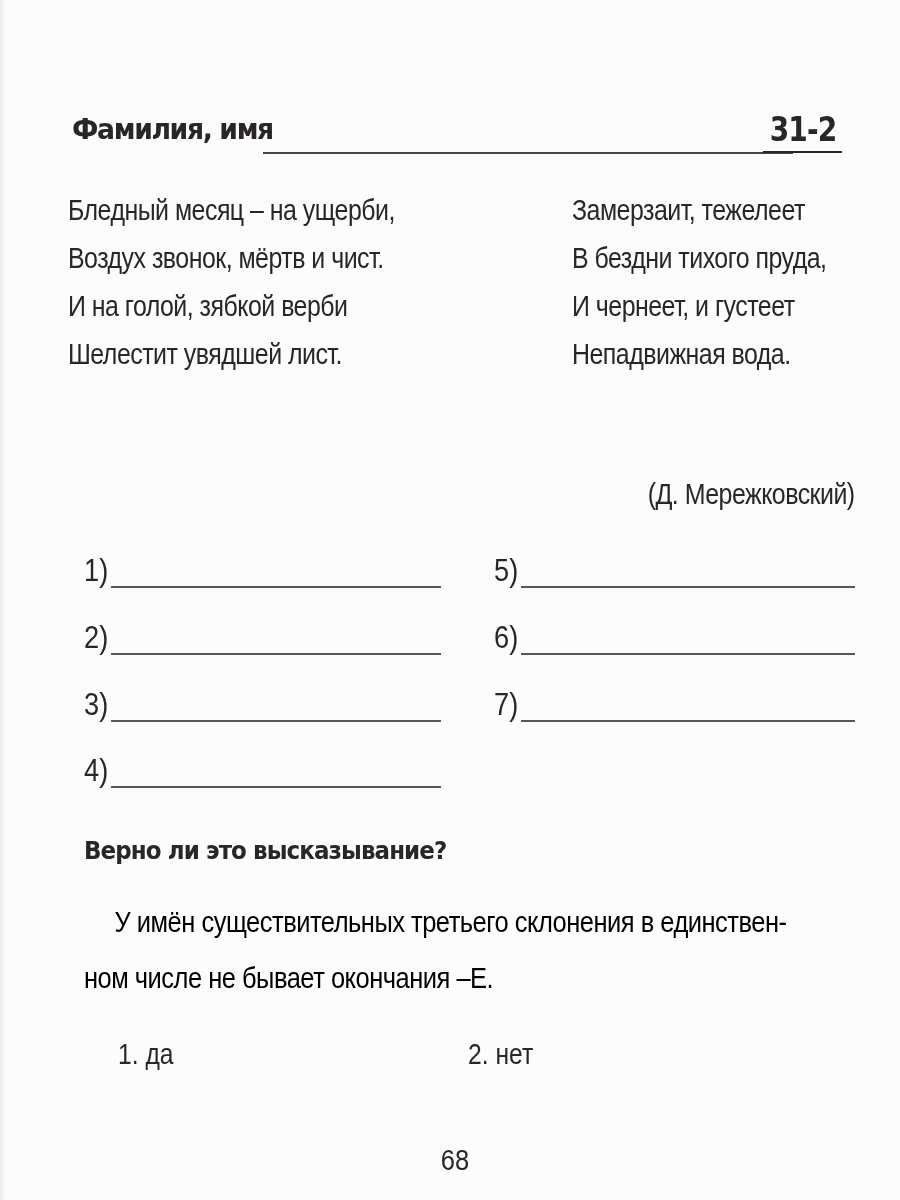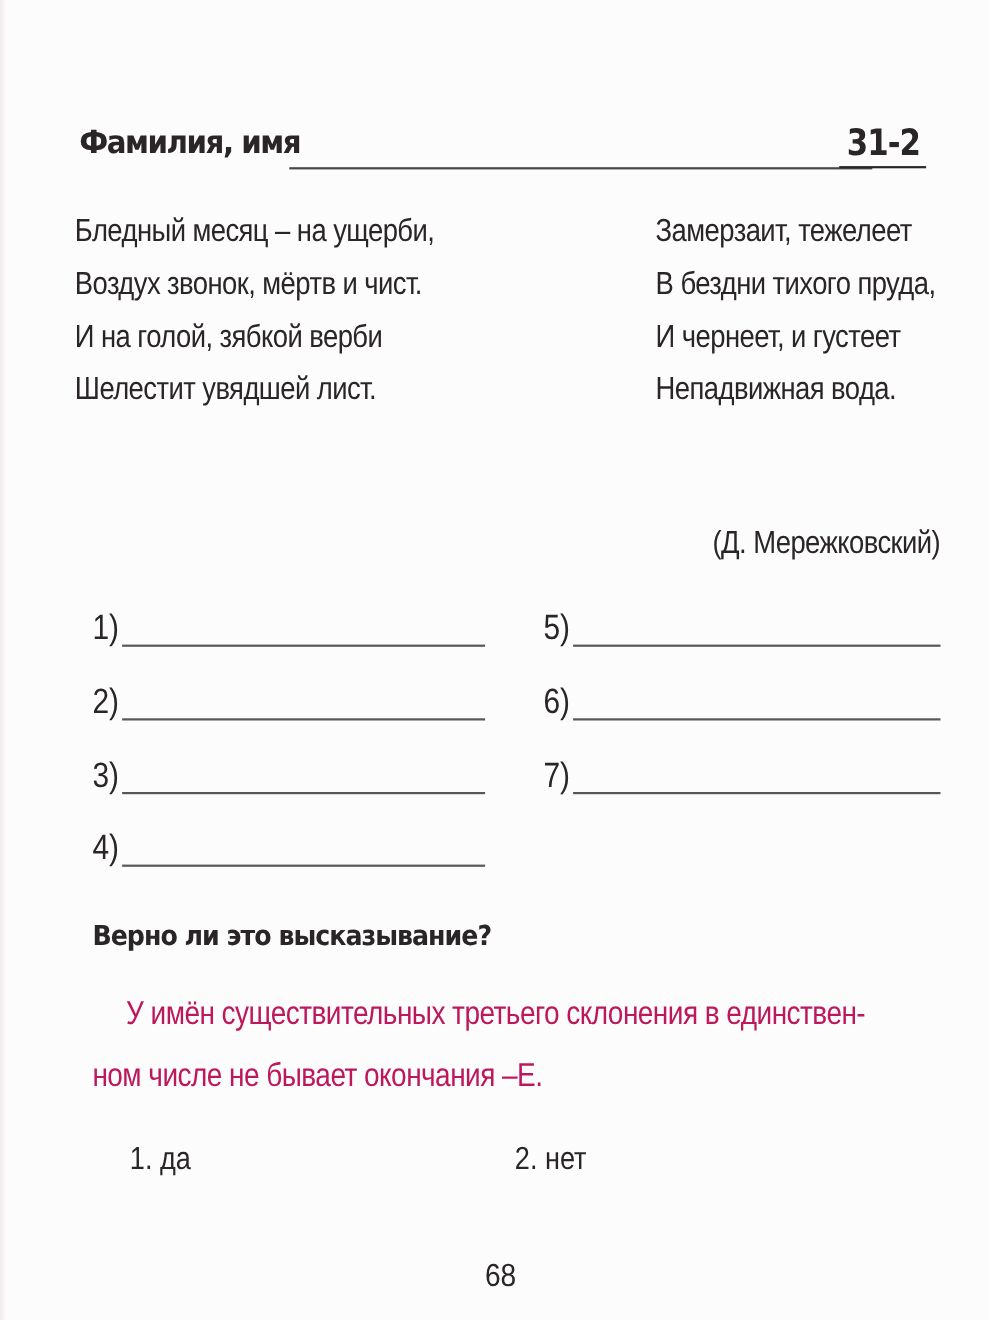--- a/index.html
+++ b/index.html
@@ -63,21 +63,21 @@
       line-height: 42px;
       transform: scaleX(0.85);
       transform-origin: right;
     }
     
     .poem-col {
       position: absolute;
       top: 186px;
     }
     .poem-col.left { left: 68px; }
-    .poem-col.right { left: 596px; }
+    .poem-col.right { left: 572px; }
     .poem-line {
       font-family: "Liberation Sans", sans-serif;
       font-size: 29px;
       line-height: 48px;
       height: 48px;
       white-space: nowrap;
       letter-spacing: -0.6px;
       transform: scaleX(0.86);
       transform-origin: left;
       color: #2a2627;
@@ -134,21 +134,21 @@
     }
     .statement {
       position: absolute;
       top: 894px;
       left: 84px;
       width: 780px;
       font-family: "Liberation Sans", sans-serif;
       font-size: 30px;
       line-height: 56px;
       letter-spacing: -0.6px;
-      color: #be185d;
+      color: #000000;
     }
     .statement-line {
       white-space: nowrap;
       transform: scaleX(0.85);
       transform-origin: left;
     }
     .statement-line.first { padding-left: 36px; }
     .options {
       position: absolute;
       top: 1034px;

